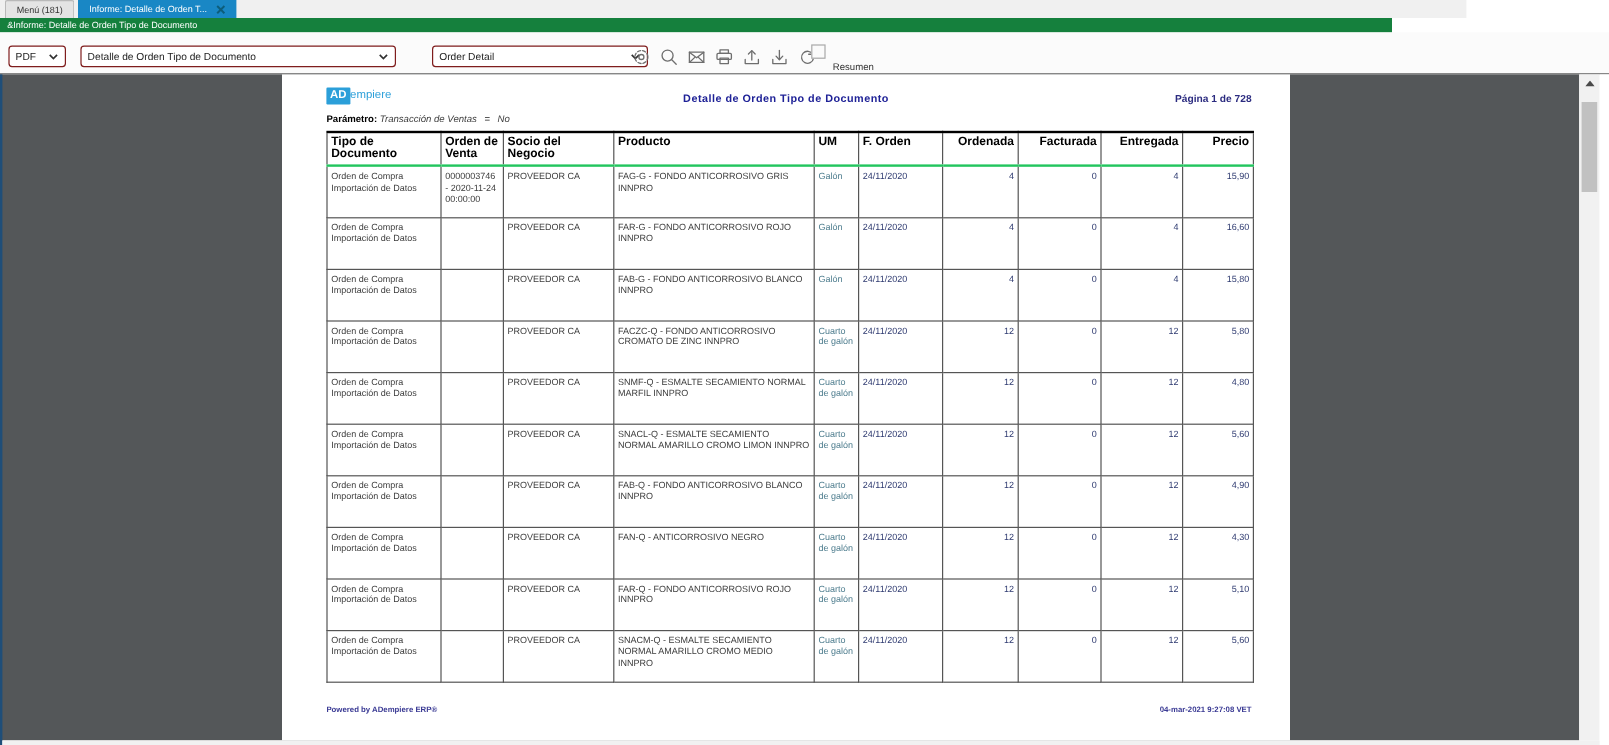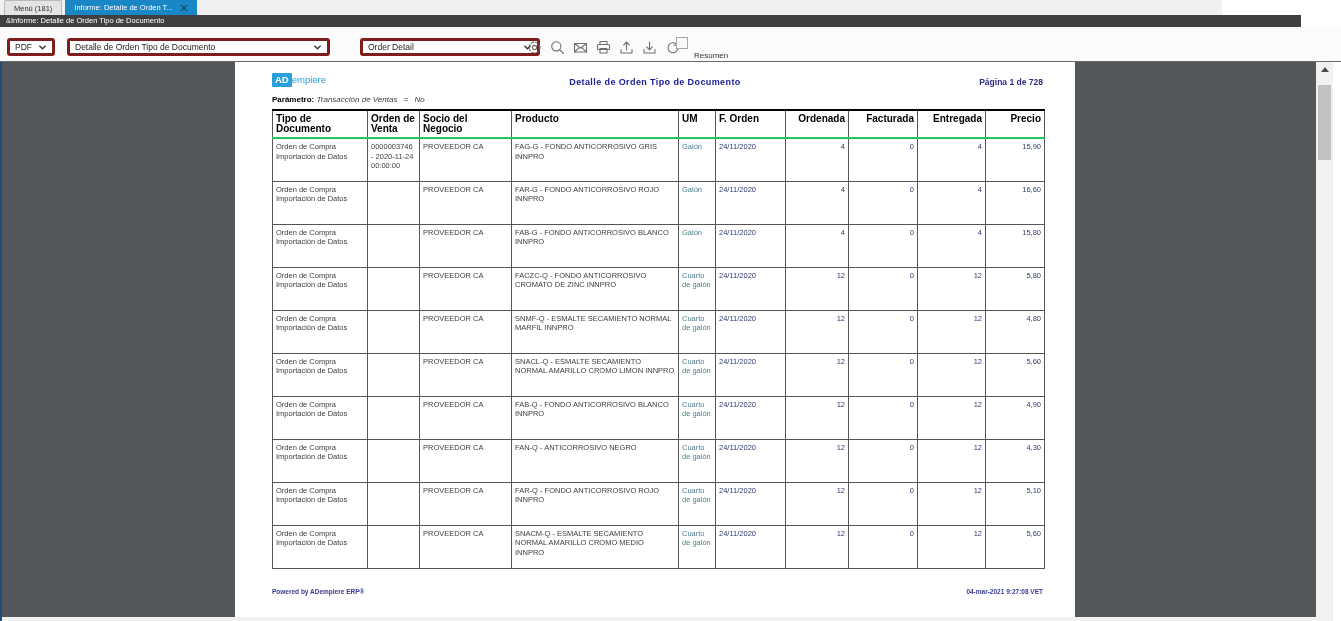--- a/index.html
+++ b/index.html
@@ -10,29 +10,29 @@
   .tabbar { position:absolute; left:0; top:0; width:1222px; height:15px;
     background:#f0f0f0; display:flex; align-items:flex-end; }
   .tab { height:15px; display:inline-flex; align-items:center; padding:0 9px;
     font-size:7.5px; white-space:nowrap; cursor:default; }
   .tab.inactive { margin-left:4px; background:#e4e4e4; border:1px solid #b9b9b9;
     border-bottom:none; border-radius:2px 2px 0 0; color:#333; }
   .tab.active { margin-left:3px; background:#1987c5; color:#fff; }
   .tab.active svg { margin-left:7px; }
 
   
-  .titlebar { position:absolute; left:0; top:15px; width:1301px; height:12px;
-    background:#404040; color:#fff; font-size:7.5px; line-height:12px;
+  .titlebar { position:absolute; left:0; top:15px; width:1160px; height:12px;
+    background:#15803d; color:#fff; font-size:7.5px; line-height:12px;
     padding-left:6px; }
 
   
   .toolbar { position:absolute; left:0; top:27px; width:1341px; height:35px;
     background:#fbfbfb; border-bottom:1px solid #6a6a6a; }
   .selectbox { position:absolute; top:11px; height:18px; background:#fff;
-    border:3px solid #7f1d1d; border-radius:3px; display:flex;
+    border:1px solid #7f1d1d; border-radius:3px; display:flex;
     align-items:center; justify-content:space-between; font-size:8.5px;
     color:#222; padding:0 5px; }
   .selectbox.fmt  { left:7px;   width:48px; }
   .selectbox.rep  { left:67px;  width:263px; }
   .selectbox.view { left:360px; width:180px; }
   .iconrow { position:absolute; left:527px; top:13px; display:flex; gap:8px; }
   .tbicon { width:15px; height:15px; cursor:pointer; }
   .tbicon svg { width:15px; height:15px; stroke:#6e6e6e; fill:none;
     stroke-width:1.1; stroke-linecap:round; stroke-linejoin:round; }
   .checkbox { position:absolute; left:676px; top:10px; width:12px; height:12px;

